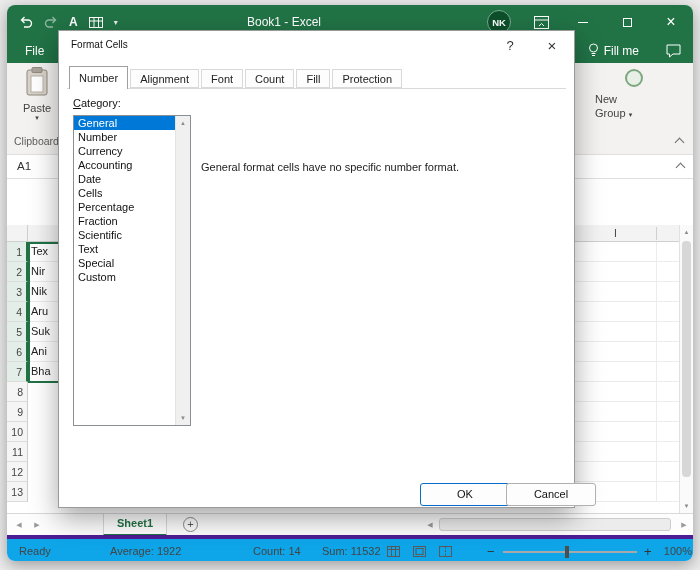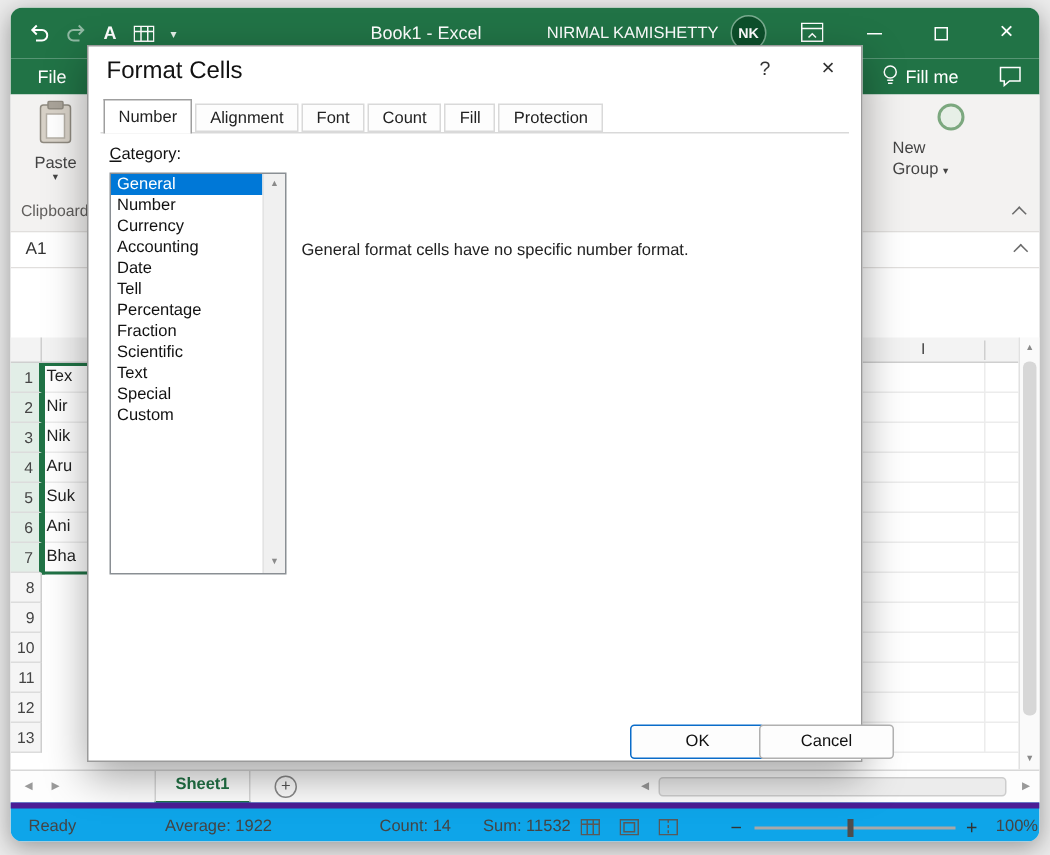--- a/index.html
+++ b/index.html
@@ -96,31 +96,31 @@
   .vi1{left:380px}.vi2{left:406px}.vi3{left:432px}
   .zout{position:absolute;left:480px;top:0;line-height:25px;font-size:13px;color:#333}
   .ztrack{position:absolute;left:496px;top:12px;width:134px;height:2px;background:#a8a8a8}
   .zthumb{position:absolute;left:558px;top:7px;width:4px;height:12px;background:#4d4d4d}
   .zin{position:absolute;left:637px;top:0;line-height:25px;font-size:13px;color:#333}
   .zpct{position:absolute;left:653px;top:0;width:32px;line-height:25px;text-align:right}
 
   
   .dialog{position:absolute;left:58px;top:30px;width:517px;height:478px;background:#fff;
           border:1px solid #9a9a9a;box-shadow:0 10px 26px rgba(0,0,0,.35);z-index:10}
-  .dlg-title{position:absolute;left:12px;top:8px;font-size:16px;color:#111}
+  .dlg-title{position:absolute;left:12px;top:8px;font-size:10px;color:#111}
   .dlg-help{position:absolute;right:44px;top:0;width:40px;height:29px;line-height:29px;text-align:center;font-size:13px;color:#333}
   .dlg-close{position:absolute;right:0;top:0;width:44px;height:29px;line-height:29px;text-align:center;font-size:15px;color:#333}
   .dlg-tabs{position:absolute;left:10px;top:38px;display:flex;align-items:flex-start;z-index:2}
   .dtab{height:19px;line-height:19px;padding:0 9px;font-size:11px;color:#222;background:#fdfdfd;
         border:1px solid #d9d9d9;margin-right:2px}
   .dtab.sel{margin-top:-3px;height:23px;line-height:23px;background:#fff;border:1px solid #9f9f9f;border-bottom:none}
   .dlg-sep{position:absolute;left:8px;right:8px;top:57px;height:1px;background:#d9d9d9;z-index:1}
   .cat-label{position:absolute;left:14px;top:66px;font-size:11px;color:#111}
   .cat-label::first-letter{text-decoration:underline}
-  .listbox{position:absolute;left:14px;top:84px;width:118px;height:268px;border:1px solid #8a8f94;background:#fff}
+  .listbox{position:absolute;left:14px;top:84px;width:118px;height:311px;border:1px solid #8a8f94;background:#fff}
   .li{height:14px;line-height:14px;font-size:11px;color:#111;padding-left:4px;width:calc(100% - 15px);
       white-space:nowrap;overflow:hidden}
   .li.sel{background:#0078d7;color:#fff}
   .lb-scroll{position:absolute;right:0;top:0;bottom:0;width:15px;background:#f0f0f0;border-left:1px solid #e3e3e3}
   .lb-up{position:absolute;top:0;left:0;right:0;height:14px;text-align:center;font-size:6px;color:#8a8a8a;line-height:14px}
   .lb-down{position:absolute;bottom:0;left:0;right:0;height:14px;text-align:center;font-size:6px;color:#8a8a8a;line-height:14px}
   .groupbox{position:absolute;left:142px;top:74px;width:362px;height:50px;border:1px solid #dcdcdc}
   .gb-label{position:absolute;left:10px;top:3px;font-size:11px;color:#111}
   .gb-inner{position:absolute;left:10px;top:20px;right:10px;height:23px;border:1px solid #dcdcdc;
             line-height:21px;padding-left:6px;font-size:11px;color:#111}
@@ -155,21 +155,20 @@
           <svg width="14" height="11" viewBox="0 0 14 11">
               <rect x="0.5" y="0.5" width="13" height="10" fill="none" stroke="#fff"></rect>
               <line x1="0.5" y1="4" x2="13.5" y2="4" stroke="#fff"></line>
               <line x1="5" y1="0.5" x2="5" y2="10.5" stroke="#fff"></line>
               <line x1="9.5" y1="0.5" x2="9.5" y2="10.5" stroke="#fff"></line>
             </svg>
         </span>
         <span class="caret">▾</span>
       </div>
       <div class="wtitle">Book1 - Excel</div>
-      <div class="wuser">NIRMAL KAMISHETTY</div>
       <div class="avatar">NK</div>
       <span class="ribopt">
         <svg width="15" height="13" viewBox="0 0 15 13">
             <rect x="0.5" y="0.5" width="14" height="12" fill="none" stroke="#fff"></rect>
             <line x1="0.5" y1="4" x2="14.5" y2="4" stroke="#fff"></line>
             <path d="M5 10 L7.5 7.5 L10 10" fill="none" stroke="#fff"></path>
           </svg>
       </span>
       <div class="wbtn min">
           <span class="minbar"></span>
@@ -336,21 +335,21 @@
     </div>
     <div class="dlg-sep"></div>
 
     <div class="cat-label">Category:</div>
     <div class="listbox">
       <div class="li sel">General</div>
       <div class="li">Number</div>
       <div class="li">Currency</div>
       <div class="li">Accounting</div>
       <div class="li">Date</div>
-      <div class="li">Tell</div>
+      <div class="li">Cells</div>
       <div class="li">Percentage</div>
       <div class="li">Fraction</div>
       <div class="li">Scientific</div>
       <div class="li">Text</div>
       <div class="li">Special</div>
       <div class="li">Custom</div>
       <div class="lb-scroll">
         <div class="lb-up">▲</div>
         <div class="lb-down">▼</div>
       </div>

